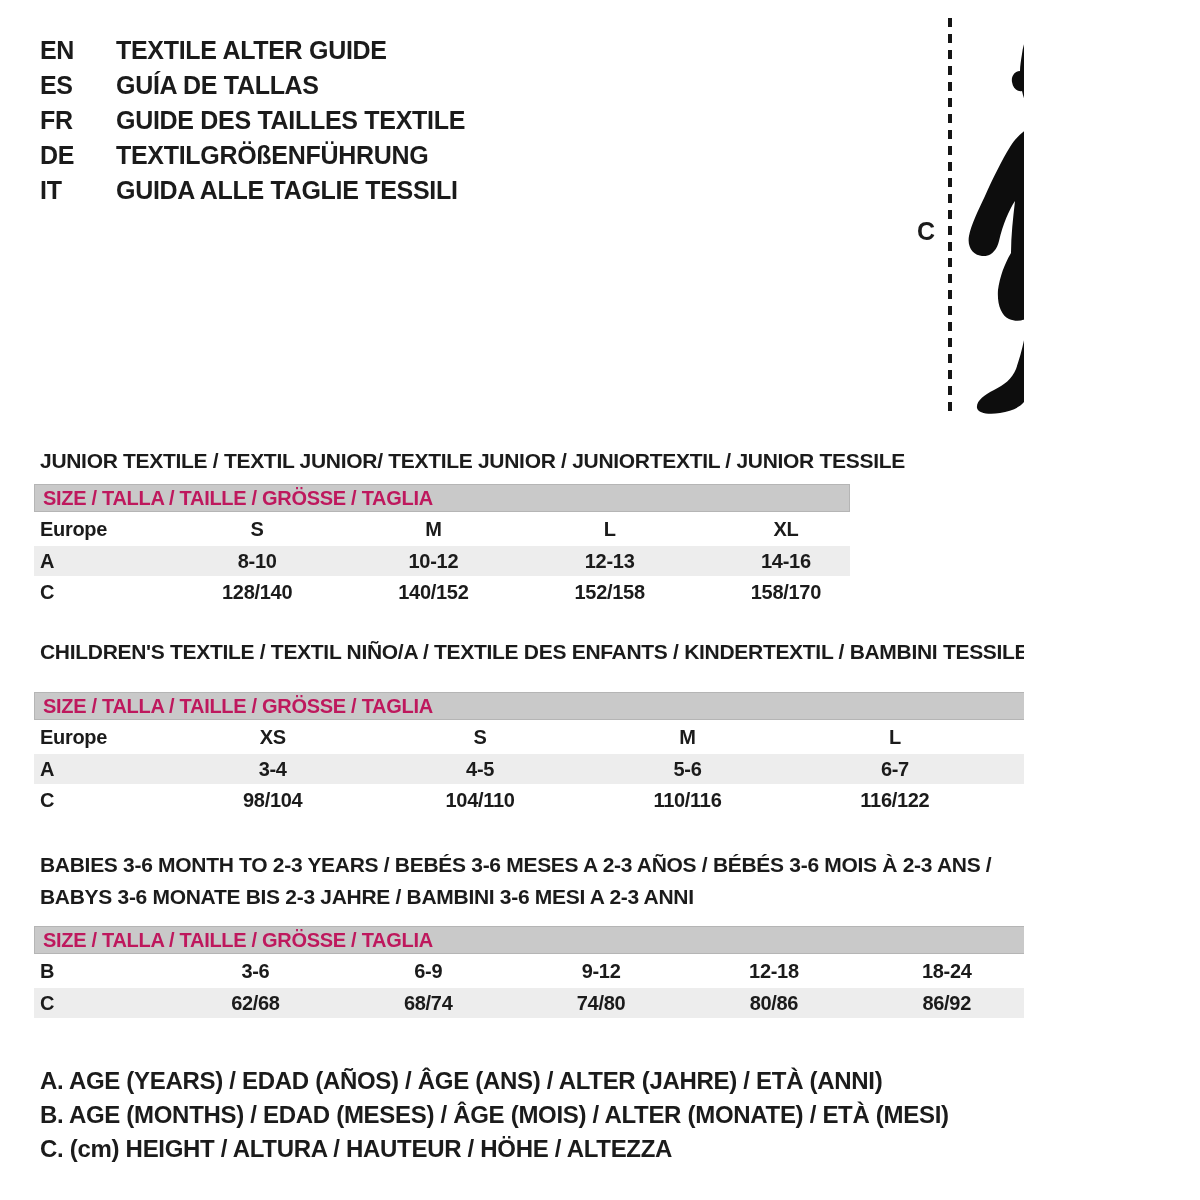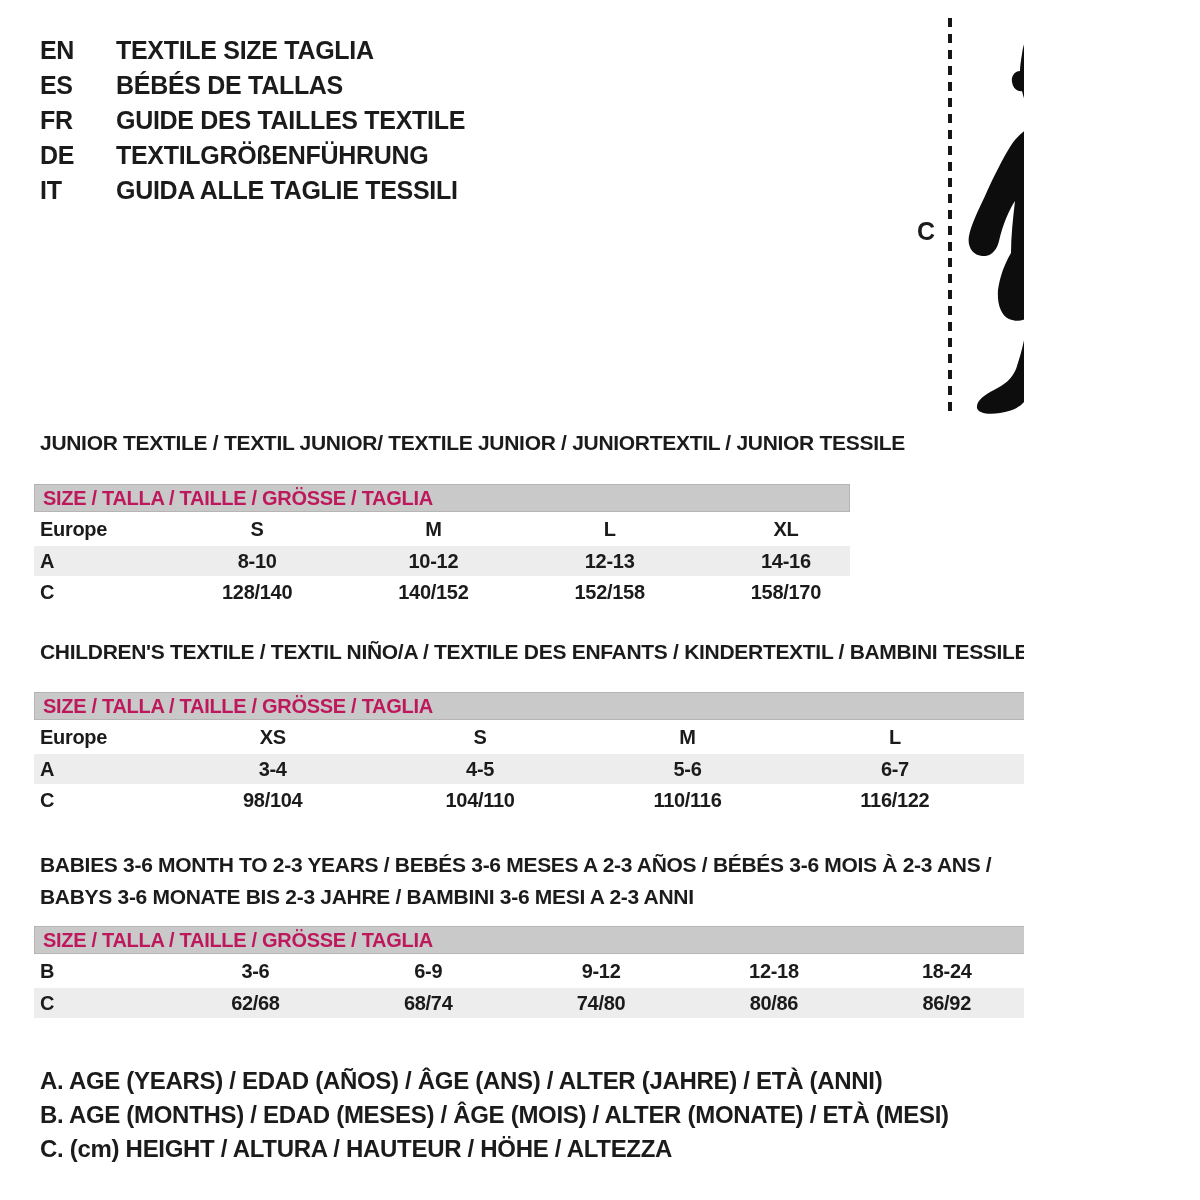--- a/index.html
+++ b/index.html
@@ -16,21 +16,21 @@
              grid-template-columns:76px auto; font-size:25px; line-height:35px;}
 
   
   .dash-line{position:absolute; left:948px; top:18px; width:4px; height:396px;
              background:repeating-linear-gradient(to bottom, #151515 0 9px, transparent 9px 16px);}
   .c-label{position:absolute; left:917px; top:217px; font-size:25px;}
   .figure-svg{position:absolute; left:964px; top:18px; width:172px; height:400px;}
 
   
   .sec-title{position:absolute; left:40px; font-size:21px; line-height:22px; white-space:nowrap;}
-  .t-junior{top:432px;}
+  .t-junior{top:450px;}
   .t-children{top:641px;}
   .t-babies{top:849px; line-height:32px; white-space:normal; width:1000px;}
 
   
   .size-table{position:absolute; left:34px; font-size:20px;}
   .tbl-junior{top:484px; width:816px;}
   .tbl-children{top:692px; width:1148px;}
   .tbl-babies{top:926px; width:1148px;}
   .bar{height:28px; line-height:26px; background:var(--header-bar);
        border:1px solid #b5b5b5; box-sizing:border-box; padding:0 8px; color:#be185d;}
@@ -48,23 +48,23 @@
   
   .legend{position:absolute; left:40px; top:1064px; font-size:24px; line-height:34px;}
 </style>
 </head>
 <body>
 
 <div class="page">
 
   <div class="lang-list">
     <span>EN</span>
-    <span>TEXTILE SIZE TAGLIA</span>
+    <span>TEXTILE ALTER GUIDE</span>
     <span>ES</span>
-    <span>BÉBÉS DE TALLAS</span>
+    <span>GUÍA DE TALLAS</span>
     <span>FR</span>
     <span>GUIDE DES TAILLES TEXTILE</span>
     <span>DE</span>
     <span>TEXTILGRÖßENFÜHRUNG</span>
     <span>IT</span>
     <span>GUIDA ALLE TAGLIE TESSILI</span>
   </div>
 
   <div class="dash-line"></div>
   <div class="c-label">C</div>

